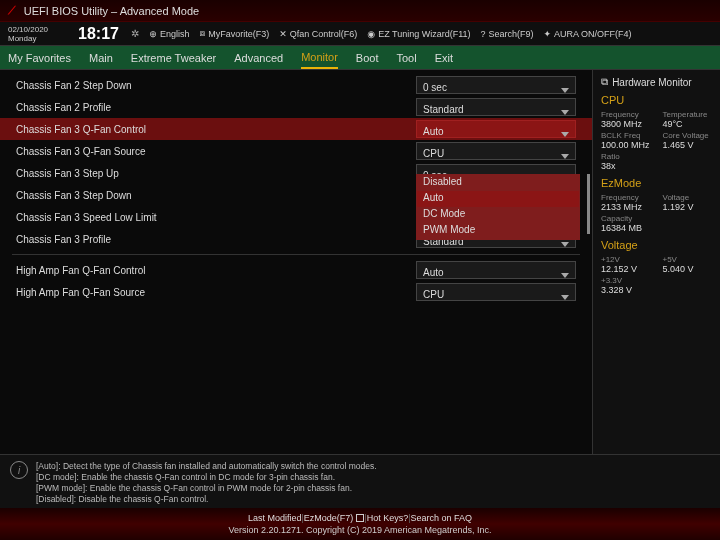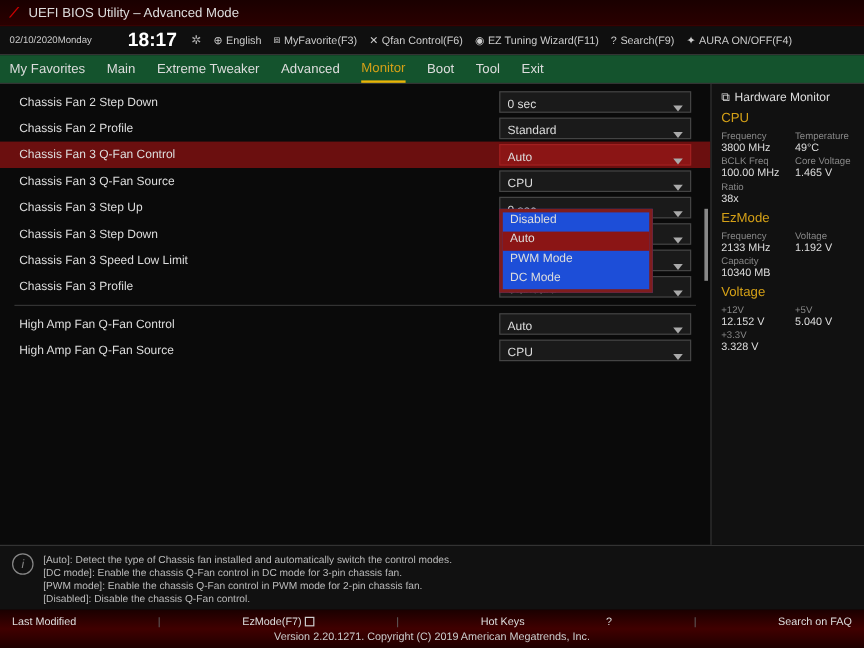--- a/index.html
+++ b/index.html
@@ -1,51 +1,51 @@
 <!DOCTYPE html>
 <html><head>
 <meta charset="utf-8">
 <style>
 *{margin:0;padding:0;box-sizing:border-box;font-family:Arial,sans-serif}
 body{width:720px;height:540px;background:#0a0a0a;color:#ccc;font-size:10px;overflow:hidden;position:relative}
 .topbar{background:linear-gradient(180deg,#1a0000,#2a0000);height:22px;display:flex;align-items:center;padding:0 8px;border-bottom:1px solid #400}
 .rog-logo{color:#c00;font-weight:bold;font-size:11px;margin-right:8px}
 .title{color:#ddd;font-size:11px}
 .header{background:#0f0f0f;height:24px;display:flex;align-items:center;padding:0 8px;gap:10px;border-bottom:1px solid #333}
-.datetime{display:flex;font-size:8px;line-height:9px}
+.datetime{display:flex;flex-direction:column;font-size:8px;line-height:9px}
 .clock{font-size:16px;font-weight:bold;color:#fff;margin-left:20px}
 .gear{color:#aaa;margin-left:2px}
 .hbtn{display:flex;align-items:center;gap:3px;color:#ccc;cursor:pointer;font-size:9px}
 .tabs{background:#14532d;height:24px;display:flex;align-items:center;padding:0 8px;gap:18px;border-bottom:1px solid #333}
 .tab{color:#ddd;cursor:pointer;font-size:11px;padding:4px 0}
 .tab.active{color:#d4a017;border-bottom:2px solid #eab308}
 .main{display:flex;height:384px}
 .content{flex:1;overflow-y:auto;padding:4px 0;position:relative}
 .row{display:flex;align-items:center;height:22px;padding:0 16px}
 .row.hl{background:#6b0f0f}
 .label{flex:1;color:#ddd;font-size:10px}
 .select{width:160px;height:18px;background:#1a1a1a;border:1px solid #444;display:flex;align-items:flex-end;justify-content:space-between;padding:0 6px;color:#ddd;cursor:pointer;font-size:10px}
 .row.hl .select{background:#8b1515;border-color:#a02020}
 .arrow{width:0;height:0;border-left:4px solid transparent;border-right:4px solid transparent;border-top:5px solid #aaa}
-.dropdown{position:absolute;left:416px;top:104px;width:128px;background:#1d4ed8;border:3px solid #7f1d1d;z-index:10}
+.dropdown{position:absolute;left:416px;top:104px;width:164px;background:#7f1d1d;border:1px solid #7f1d1d;z-index:10}
 .dd-item{height:16px;padding:1px 6px;color:#ddd;cursor:pointer;font-size:10px}
 .dd-item.sel{background:#8b1515}
 .divider{height:1px;background:#333;margin:4px 12px}
 .sidebar{width:128px;background:#111;padding:6px 8px;border-left:1px solid #333}
 .sb-title{color:#ddd;font-size:10px;margin-bottom:6px;display:flex;align-items:center;gap:4px}
 .sb-section{color:#d4a017;font-size:11px;margin:6px 0 4px}
 .sb-row{display:flex;gap:12px;margin-bottom:2px}
 .sb-item{flex:1}
 .sb-label{color:#888;font-size:8px}
 .sb-val{color:#ddd;font-size:9px}
 .help{background:#111;padding:6px 10px;display:flex;gap:8px;border-top:1px solid #333;height:54px}
 .info-icon{width:18px;height:18px;border:1px solid #888;border-radius:50%;display:flex;align-items:center;justify-content:center;color:#888;font-size:10px;font-style:italic;flex-shrink:0}
 .help-text{font-size:8.5px;line-height:11px;color:#bbb}
 .footer{background:linear-gradient(180deg,#1a0000,#400000,#200000);height:32px;display:flex;flex-direction:column;justify-content:center;padding:2px 10px}
-.footer-top{display:flex;justify-content:space-between;font-size:9px;color:#ddd}
+.footer-top{display:flex;justify-content:center;font-size:9px;color:#ddd}
 .footer-btn{cursor:pointer;display:flex;align-items:center;gap:3px}
 .fsep{color:#666}
 .footer-bottom{text-align:center;font-size:9px;color:#ccc;margin-top:2px}
 .exit-icon{width:8px;height:8px;border:1px solid #ccc;position:relative}
 .scrollind{position:absolute;right:2px;top:104px;width:3px;height:60px;background:#888}
 </style>
 </head>
 <body>
 
 <div class="topbar">
@@ -167,22 +167,22 @@
       <div class="row">
         <span class="label">High Amp Fan Q-Fan Source</span>
         <div class="select">
           <span>CPU</span>
           <span class="arrow"></span>
         </div>
       </div>
       <div class="dropdown">
         <div class="dd-item">Disabled</div>
         <div class="dd-item sel">Auto</div>
+        <div class="dd-item">DC Mode</div>
         <div class="dd-item">PWM Mode</div>
-        <div class="dd-item">DC Mode</div>
       </div>
     </div>
 <div class="sidebar">
 <div class="sb-title">
         <span>⧉</span>
         <span>Hardware Monitor</span>
       </div>
 <div class="sb-section">CPU</div>
 <div class="sb-row">
         <div class="sb-item">
@@ -217,21 +217,21 @@
           <div class="sb-val">2133 MHz</div>
         </div>
         <div class="sb-item">
           <div class="sb-label">Voltage</div>
           <div class="sb-val">1.192 V</div>
         </div>
       </div>
 <div class="sb-row">
         <div class="sb-item">
           <div class="sb-label">Capacity</div>
-          <div class="sb-val">10340 MB</div>
+          <div class="sb-val">16384 MB</div>
         </div>
       </div>
 <div class="sb-section">Voltage</div>
 <div class="sb-row">
         <div class="sb-item">
           <div class="sb-label">+12V</div>
           <div class="sb-val">12.152 V</div>
         </div>
         <div class="sb-item">
           <div class="sb-label">+5V</div>

